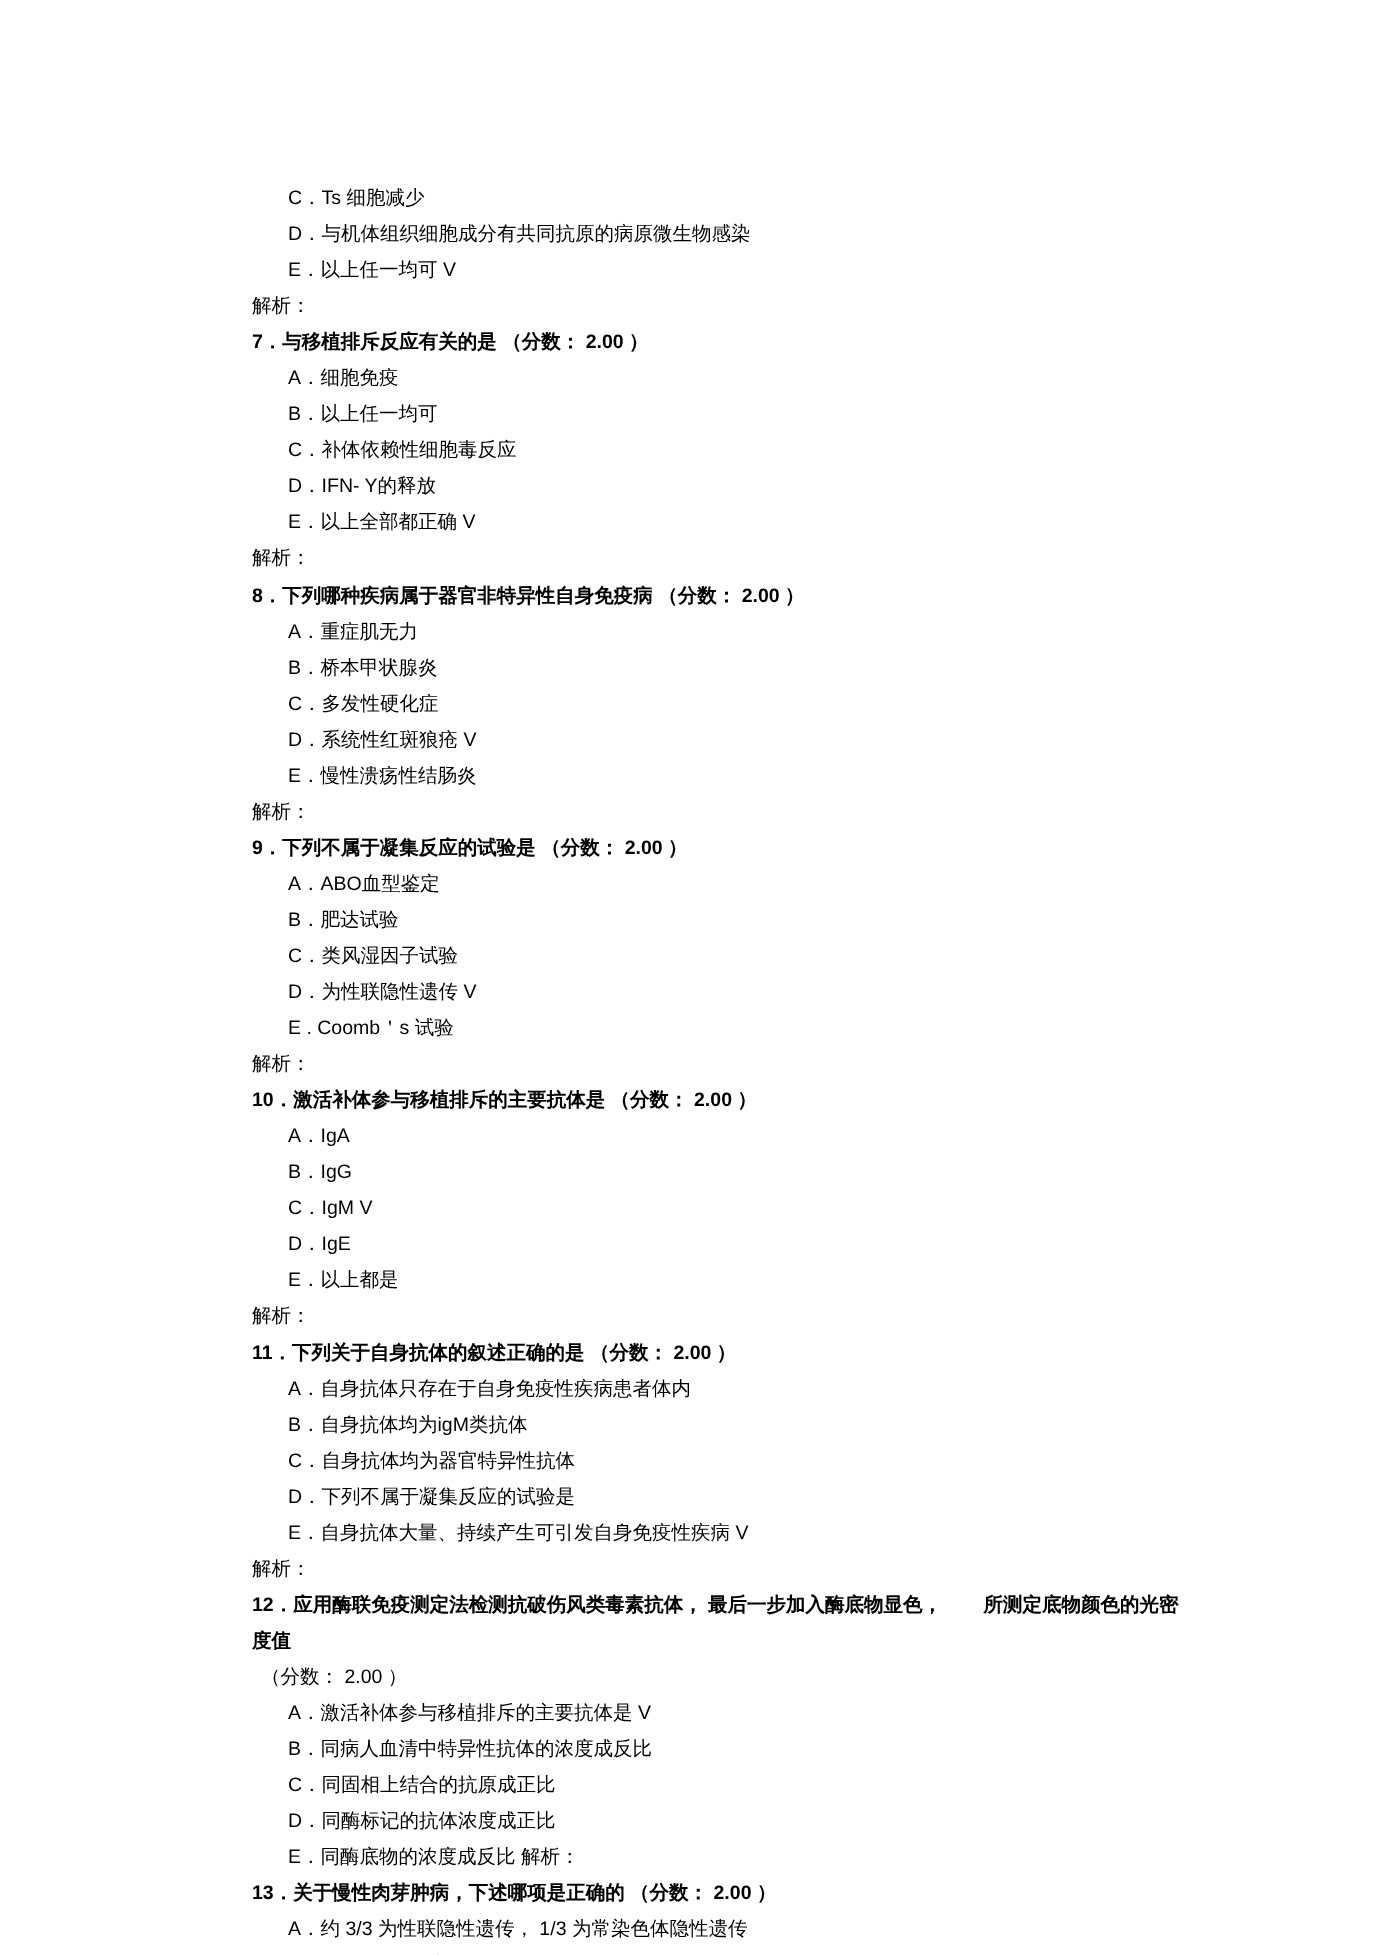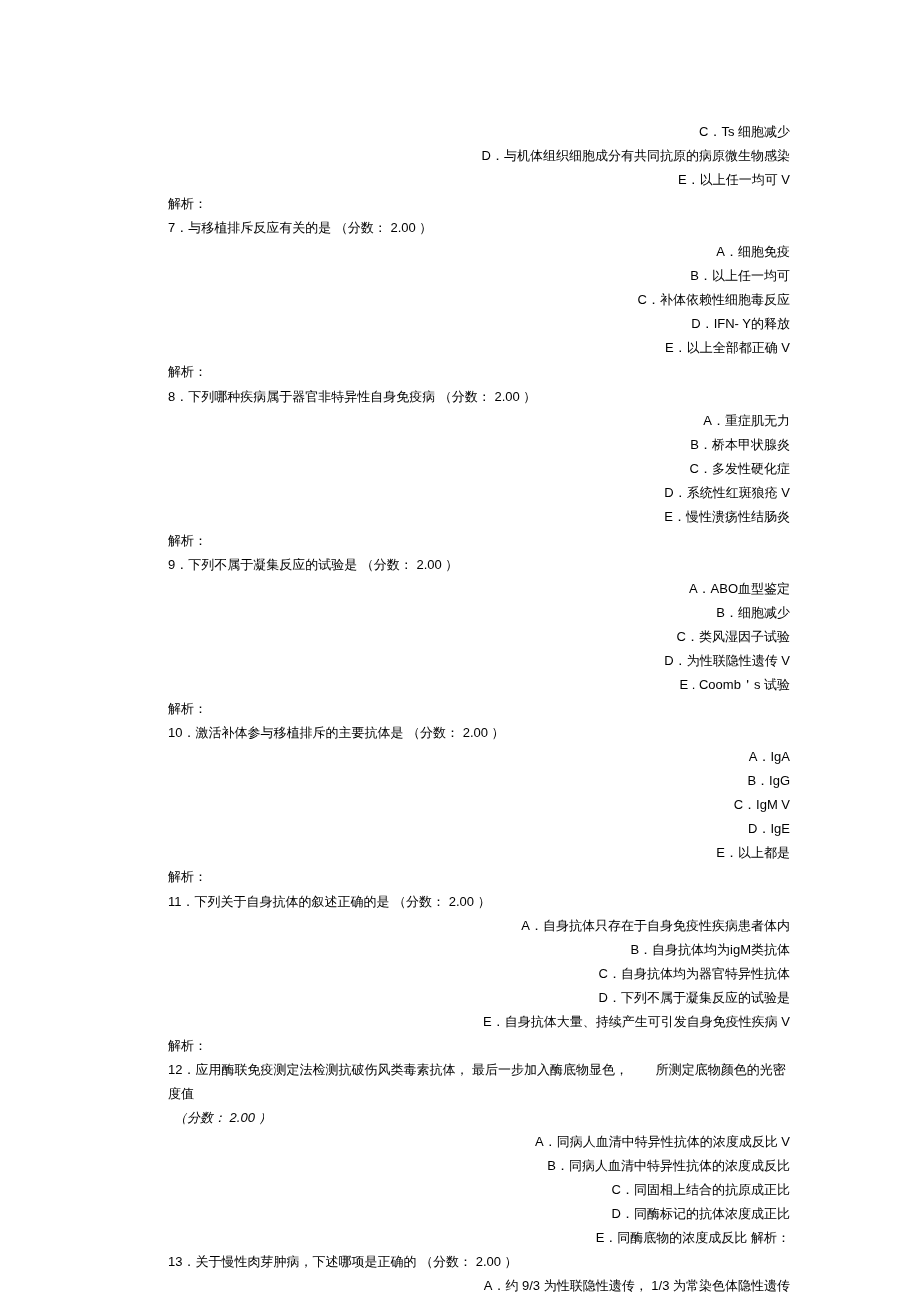--- a/index.html
+++ b/index.html
@@ -8,31 +8,30 @@
     color: #000;
     background: #fff;
     margin: 0;
     padding: 120px 130px 60px 168px;
     line-height: 1.85;
     width: 920px;
     box-sizing: border-box;
   }
   .option {
     padding-left: 24px;
-    text-align: right;
   }
   .question {
     padding-left: 0;
+    font-weight: bold;
   }
   .analysis {
     padding-left: 0;
   }
   .sub-indent {
     padding-left: 6px;
-    font-style: italic;
   }
 </style>
 </head>
 <body>
 
 <div class="option">C．Ts 细胞减少</div>
 <div class="option">D．与机体组织细胞成分有共同抗原的病原微生物感染</div>
 <div class="option">E．以上任一均可   V</div>
 <div class="analysis">解析：</div>
 
@@ -47,21 +46,21 @@
 <div class="question">8．下列哪种疾病属于器官非特异性自身免疫病  （分数：  2.00 ）</div>
 <div class="option">A．重症肌无力</div>
 <div class="option">B．桥本甲状腺炎</div>
 <div class="option">C．多发性硬化症</div>
 <div class="option">D．系统性红斑狼疮  V</div>
 <div class="option">E．慢性溃疡性结肠炎</div>
 <div class="analysis">解析：</div>
 
 <div class="question">9．下列不属于凝集反应的试验是  （分数：  2.00 ）</div>
 <div class="option">A．ABO血型鉴定</div>
-<div class="option">B．细胞减少</div>
+<div class="option">B．肥达试验</div>
 <div class="option">C．类风湿因子试验</div>
 <div class="option">D．为性联隐性遗传  V</div>
 <div class="option">E . Coomb＇s 试验</div>
 <div class="analysis">解析：</div>
 
 <div class="question">10．激活补体参与移植排斥的主要抗体是  （分数：  2.00 ）</div>
 <div class="option">A．IgA</div>
 <div class="option">B．IgG</div>
 <div class="option">C．IgM V</div>
 <div class="option">D．IgE</div>
@@ -74,21 +73,21 @@
 <div class="option">C．自身抗体均为器官特异性抗体</div>
 <div class="option">D．下列不属于凝集反应的试验是</div>
 <div class="option">E．自身抗体大量、持续产生可引发自身免疫性疾病  V</div>
 <div class="analysis">解析：</div>
 
 <div class="question">
   <span>12．应用酶联免疫测定法检测抗破伤风类毒素抗体，  最后一步加入酶底物显色，</span>
   <span style="margin-left:24px;">所测定底物颜色的光密度值</span>
 </div>
 <div class="sub-indent">（分数：  2.00 ）</div>
-<div class="option">A．同病人血清中特异性抗体的浓度成反比  V</div>
+<div class="option">A．激活补体参与移植排斥的主要抗体是  V</div>
 <div class="option">B．同病人血清中特异性抗体的浓度成反比</div>
 <div class="option">C．同固相上结合的抗原成正比</div>
 <div class="option">D．同酶标记的抗体浓度成正比</div>
 <div class="option">E．同酶底物的浓度成反比   解析：</div>
 
 <div class="question">13．关于慢性肉芽肿病，下述哪项是正确的  （分数：  2.00 ）</div>
-<div class="option">A．约  9/3 为性联隐性遗传，  1/3 为常染色体隐性遗传</div>
+<div class="option">A．约  3/3 为性联隐性遗传，  1/3 为常染色体隐性遗传</div>
 <div class="option">B．CD4+T细胞受到持续刺激而形成肉芽肿</div>
 
 </body></html>

